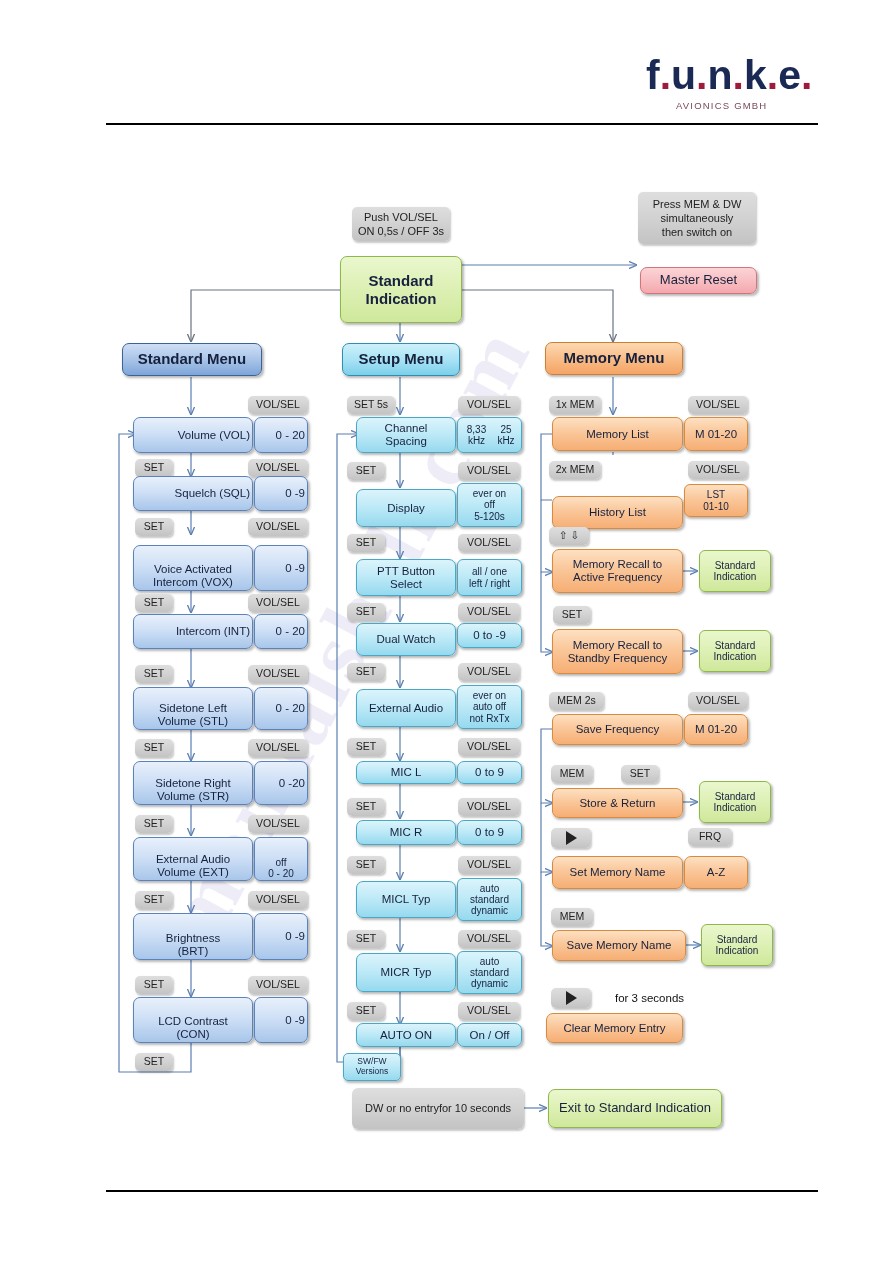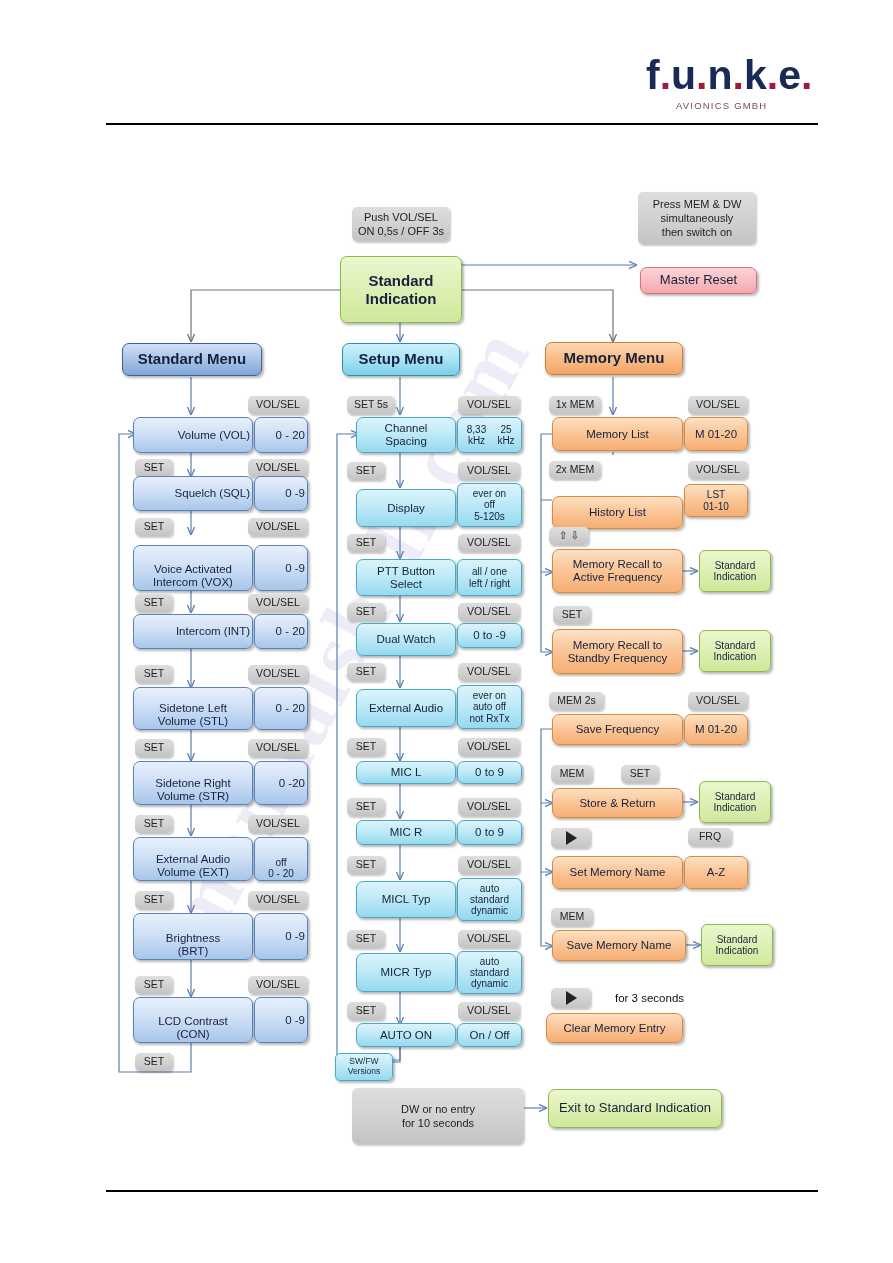--- a/index.html
+++ b/index.html
@@ -23,21 +23,21 @@
   
   .node{
     position:absolute;box-sizing:border-box;
     display:flex;align-items:center;justify-content:center;
     text-align:center;border-radius:7px;
     font-size:11.5px;color:#16213e;line-height:1.12;
     box-shadow:1.5px 2px 2.5px rgba(0,0,0,.28);
     padding:1px 2px;
   }
   .node.small{font-size:10px;border-radius:6px;}
-  .node.tiny{font-size:8.5px;border-radius:5px;}
+  .node.tiny{font-size:8.5px;border-radius:5px;margin-left:8px;}
 
   
   .blue{
     background:linear-gradient(to bottom,#e8f0fb 0%,#cfe0f6 45%,#a8c6ea 100%);
     border:1px solid #5b83bb;
     justify-content:flex-end;
   }
   .blue-hdr{
     background:linear-gradient(to bottom,#cfdff5 0%,#a9c4e8 50%,#7ea6d8 100%);
     border:1px solid #3b6397;font-size:15px;
@@ -569,21 +569,21 @@
   <div class="node grey" style="left:551px;top:988px;width:40px;height:20px;">
     <span class="tri"></span>
     </div>
   <div class="node plain" style="left:613px;top:988px;width:100px;height:20px;justify-content:flex-start;">
     <span>for 3 seconds</span>
     </div>
   <div class="node orange" style="left:546px;top:1013px;width:137px;height:30px;">
     <span>Clear Memory Entry</span>
     </div>
 
-  <div class="node grey note" style="left:352px;top:1088px;width:172px;height:56px;flex-direction:column;border-radius:6px;">
+  <div class="node grey note" style="left:352px;top:1088px;width:172px;height:41px;flex-direction:row;border-radius:6px;">
     <span>DW or no entry</span>
     <span>for 10 seconds</span>
   </div>
   <div class="node green" style="left:548px;top:1089px;width:174px;height:39px;">
     <span style="font-size:13px;">Exit to Standard Indication</span>
   </div>
 
 </div>
 
 </body></html>

